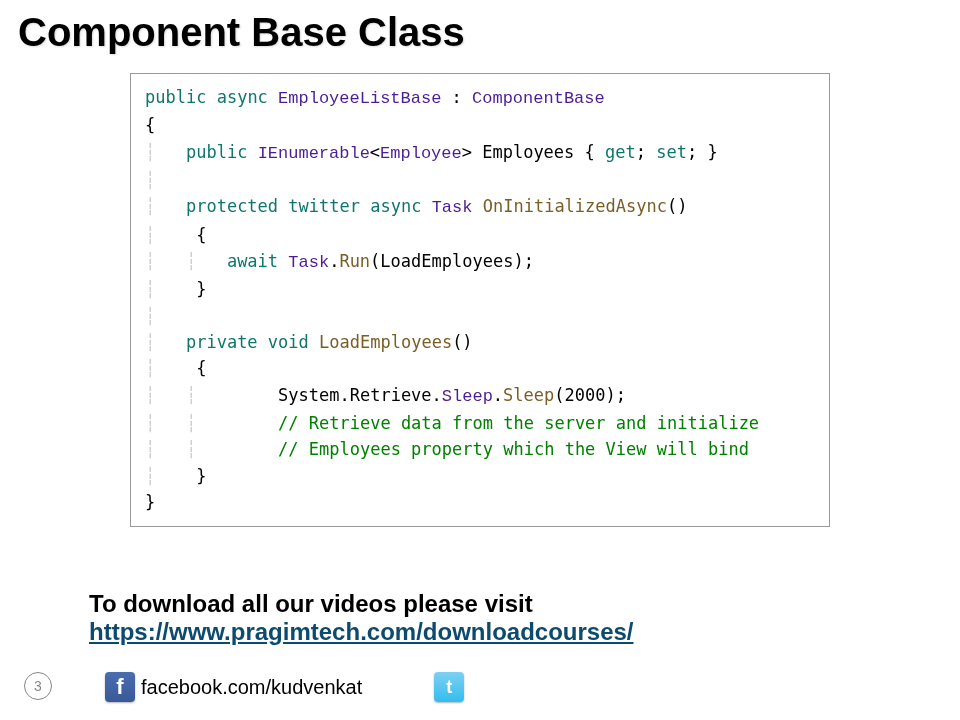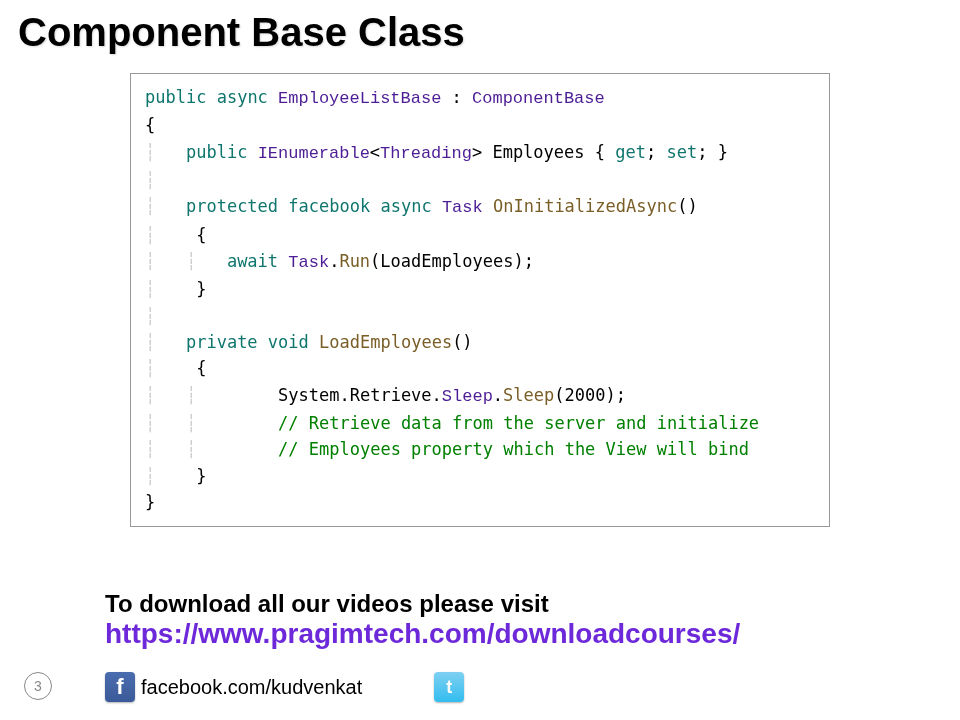--- a/index.html
+++ b/index.html
@@ -30,35 +30,36 @@
     color: #000;
   }
   .kw { color: #0f766e; }
   .type { color: #4c1d95; font-family: Liberation Mono, monospace; }
   .method { color: #795e26; }
   .comment { color: #008000; }
   .guide { color: #ccc; }
 
   .footer-note {
     position: absolute;
-    left: 105px;
+    left: 89px;
     top: 590px;
     width: 800px;
   }
   .footer-text {
     font-family: "Franklin Gothic Medium", Arial, sans-serif;
     font-size: 24px;
     font-weight: bold;
     color: #000;
   }
   .footer-link {
     font-family: "Franklin Gothic Medium", Arial, sans-serif;
-    font-size: 28px;
+    font-size: 24px;
     font-weight: bold;
-    color: #6d28d9;
+    color: #0c4a6e;
+    text-decoration: underline;
   }
 
   .page-num {
     position: absolute;
     left: 24px;
     bottom: 20px;
     width: 28px;
     height: 28px;
     border: 1.5px solid #888;
     border-radius: 50%;
@@ -102,23 +103,23 @@
     font-size: 18px;
   }
 </style>
 </head>
 <body>
 
 <div class="title">Component Base Class</div>
 
 <div class="code-box"><span class="kw">public</span> <span class="kw">async</span> <span class="type">EmployeeListBase</span> : <span class="type">ComponentBase</span>
 <span>{</span>
-<span class="guide">┆   </span><span class="kw">public</span> <span class="type">IEnumerable</span>&lt;<span class="type">Threading</span>&gt;<span> Employees { </span><span class="kw">get</span>; <span class="kw">set</span><span>; }</span>
+<span class="guide">┆   </span><span class="kw">public</span> <span class="type">IEnumerable</span>&lt;<span class="type">Employee</span>&gt;<span> Employees { </span><span class="kw">get</span>; <span class="kw">set</span><span>; }</span>
 <span class="guide">┆</span>
-<span class="guide">┆   </span><span class="kw">protected</span> <span class="kw">facebook</span> <span class="kw">async</span> <span class="type">Task</span> <span class="method">OnInitializedAsync</span>()
+<span class="guide">┆   </span><span class="kw">protected</span> <span class="kw">twitter</span> <span class="kw">async</span> <span class="type">Task</span> <span class="method">OnInitializedAsync</span>()
 <span class="guide">┆</span><span>    {</span>
 <span class="guide">┆   ┆   </span><span class="kw">await</span> <span class="type">Task</span>.<span class="method">Run</span><span>(LoadEmployees);</span>
 <span class="guide">┆</span><span>    }</span>
 <span class="guide">┆</span>
 <span class="guide">┆   </span><span class="kw">private</span> <span class="kw">void</span> <span class="method">LoadEmployees</span>()
 <span class="guide">┆</span><span>    {</span>
 <span class="guide">┆   ┆</span><span>        System.Retrieve.</span><span class="type">Sleep</span>.<span class="method">Sleep</span><span>(2000);</span>
 <span class="guide">┆   ┆</span><span class="comment">        // Retrieve data from the server and initialize</span>
 <span class="guide">┆   ┆</span><span class="comment">        // Employees property which the View will bind</span>
 <span class="guide">┆</span><span>    }</span>

